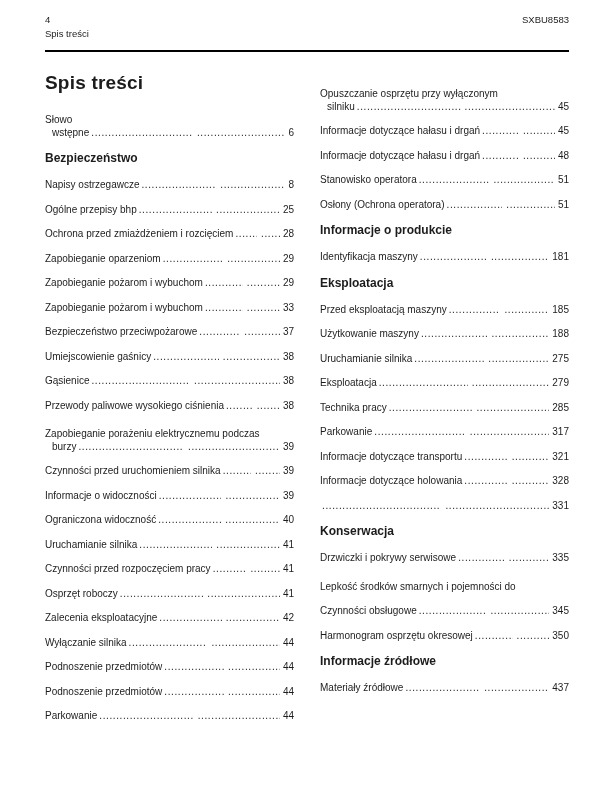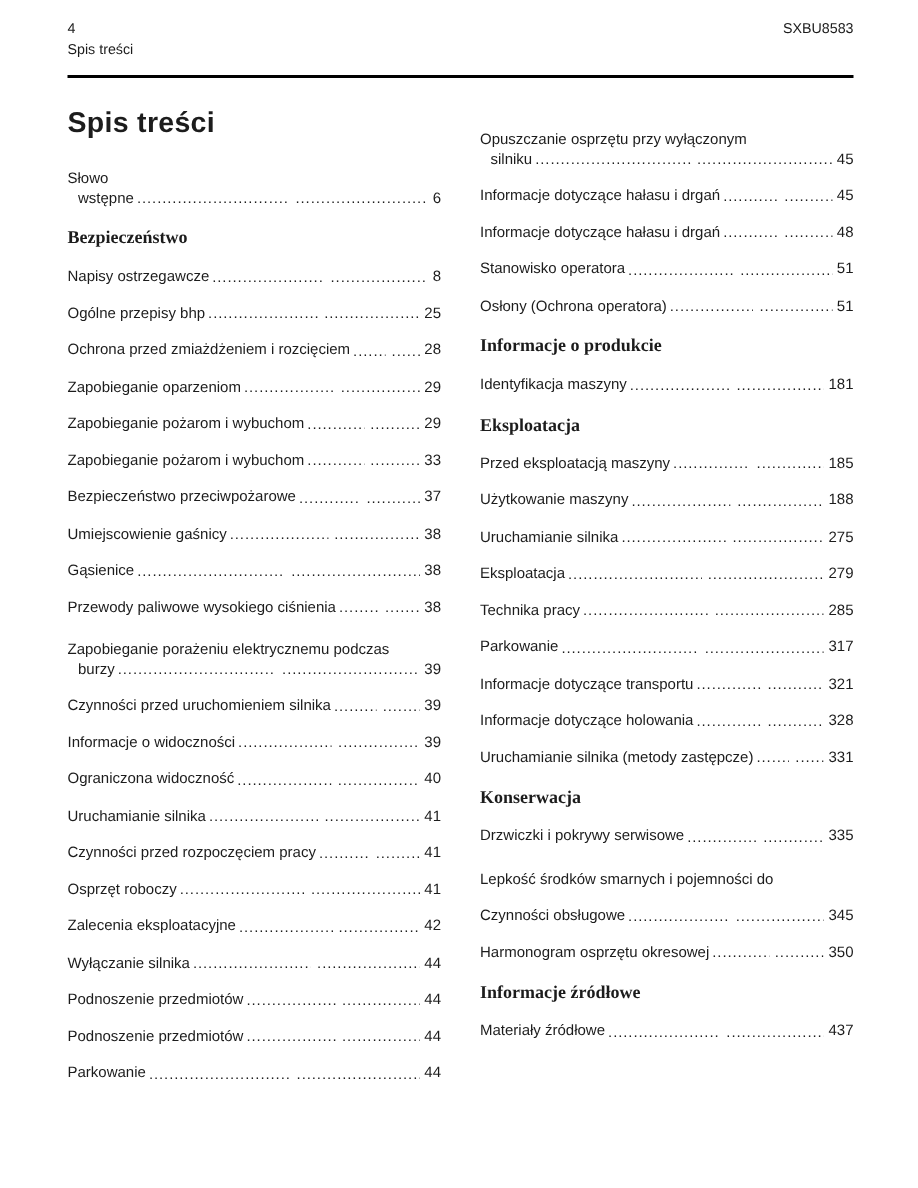--- a/index.html
+++ b/index.html
@@ -23,25 +23,25 @@
 
   .columns { display: flex; gap: 26px; margin-top: 20px; }
   .col { flex: 1 1 0; min-width: 0; }
 
   .toc-title {
     font-size: 19px; font-weight: bold;
     margin: 0 0 20px 0; line-height: 22px; letter-spacing: 0.2px;
   }
   .toc-section {
     font-size: 12px; font-weight: bold;
-    margin: 3px 0 14px 0; line-height: 14px; font-family: Liberation Serif, serif;
+    margin: 3px 0 14px 0; line-height: 14px;
   }
   .toc-entry { font-size: 10px; line-height: 12.5px; margin-bottom: 12px; }
   .entry-line { white-space: nowrap; margin-top: 16px; }
-  .entry-row { display: flex; align-items: flex-end; }
+  .entry-row { display: flex; align-items: center; }
   .entry-row.cont { padding-left: 7px; }
   .entry-row .lbl { white-space: nowrap; flex: 0 0 auto; }
   .leader {
     flex: 1 1 auto; display: flex; align-items: baseline;
     overflow: hidden; margin: 0 3px 0 2px; min-width: 10px;
   }
   .run { overflow: hidden; white-space: nowrap; flex-basis: 0; height: 12px; }
   .run::after {
     content: "....................................................................................................";
     letter-spacing: 0.6px; font-size: 10px;
@@ -439,21 +439,20 @@
             <span class="lbl">Informacje dotyczące holowania</span>
             <span class="leader">
               <span class="run r1"></span>
               <span class="run r2"></span>
             </span>
             <span class="pg">328</span>
           </div>
         </div>
         <div class="toc-entry">
           <div class="entry-row">
-            <span class="lbl">Uruchamianie silnika (metody zastępcze)</span>
             <span class="leader">
               <span class="run r1"></span>
               <span class="run r2"></span>
             </span>
             <span class="pg">331</span>
           </div>
         </div>
         <h2 class="toc-section">Konserwacja</h2>
         <div class="toc-entry">
           <div class="entry-row">

